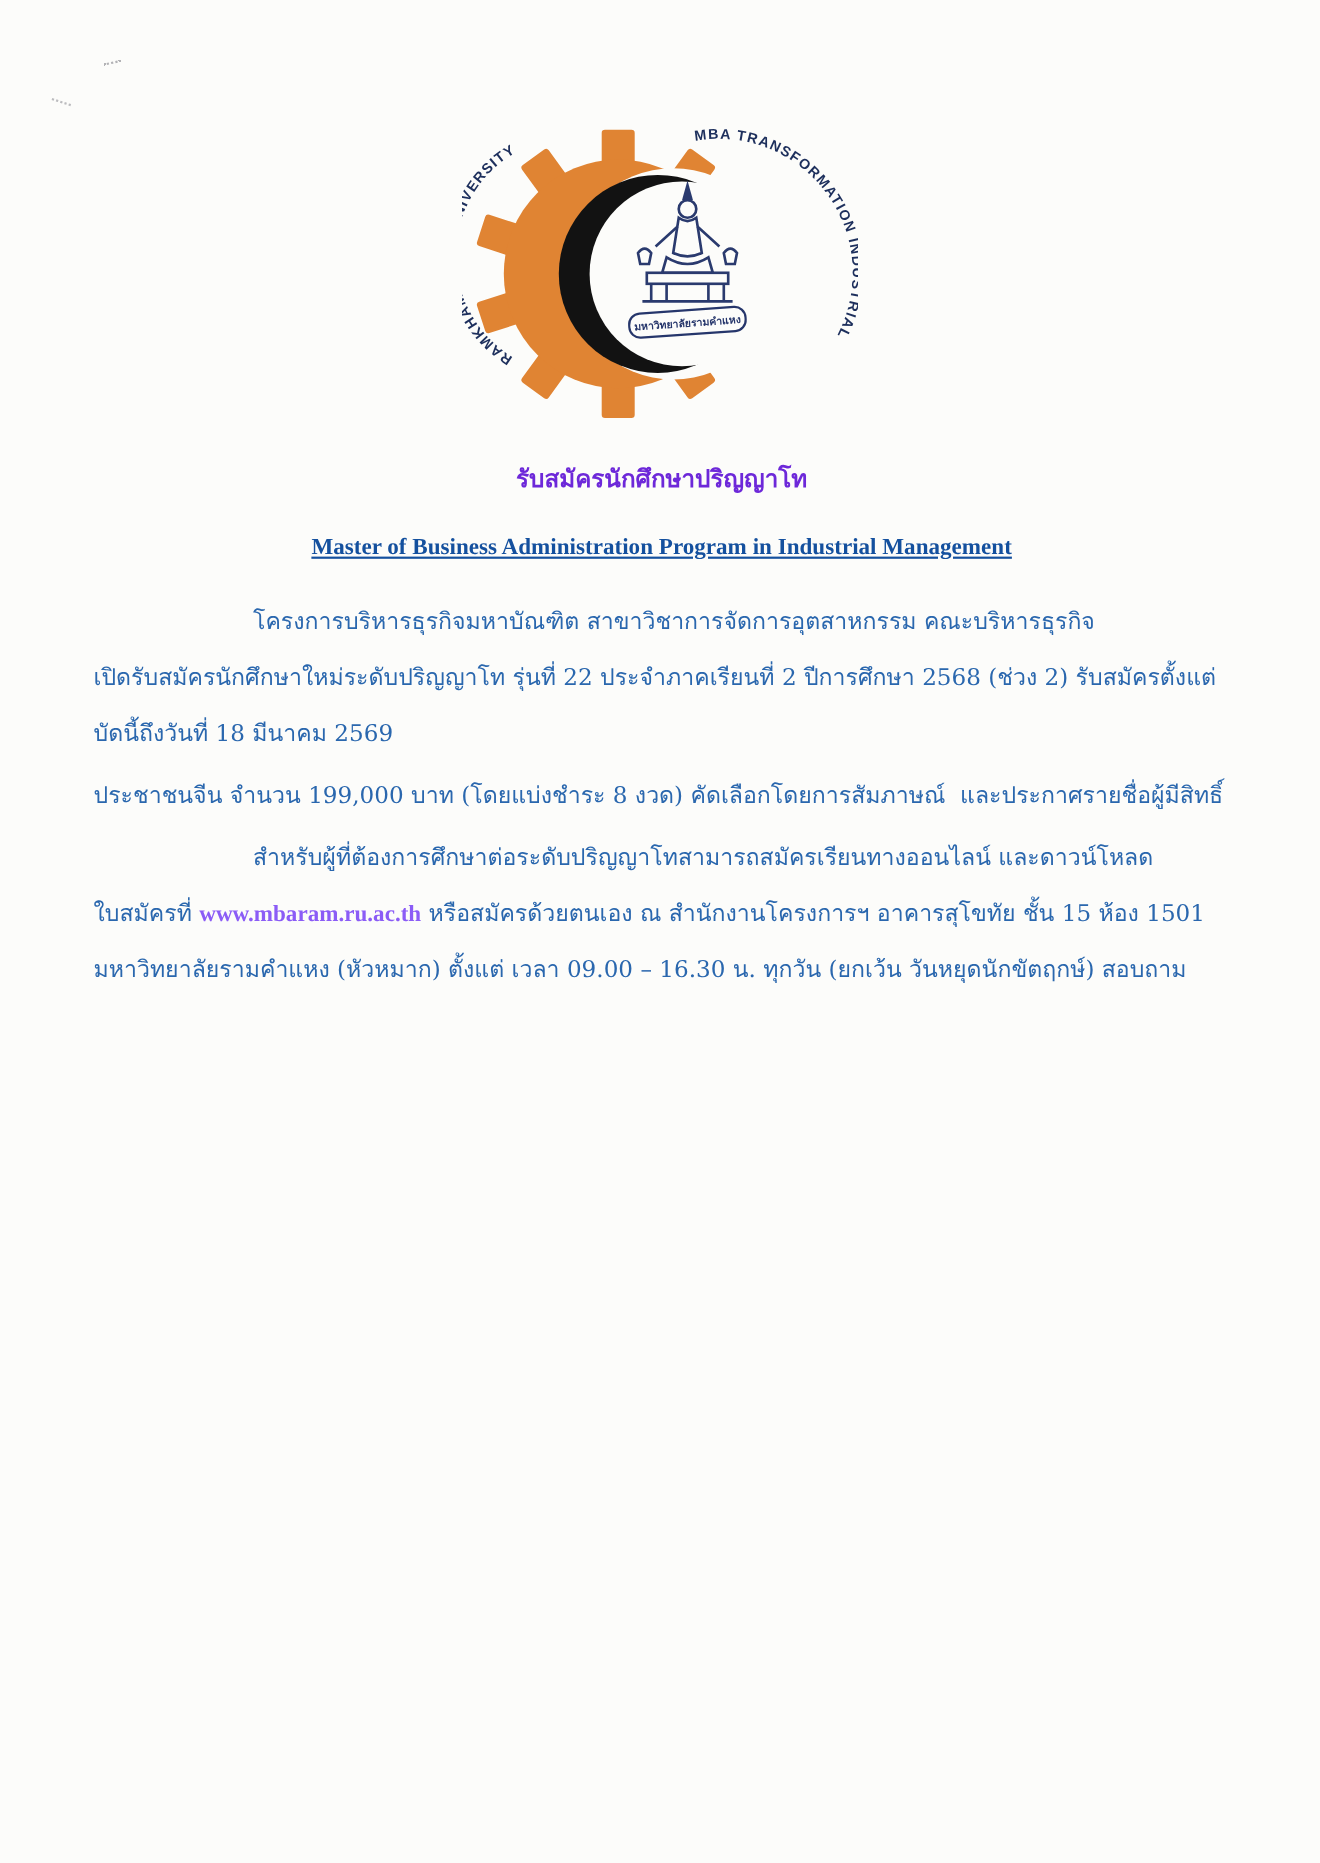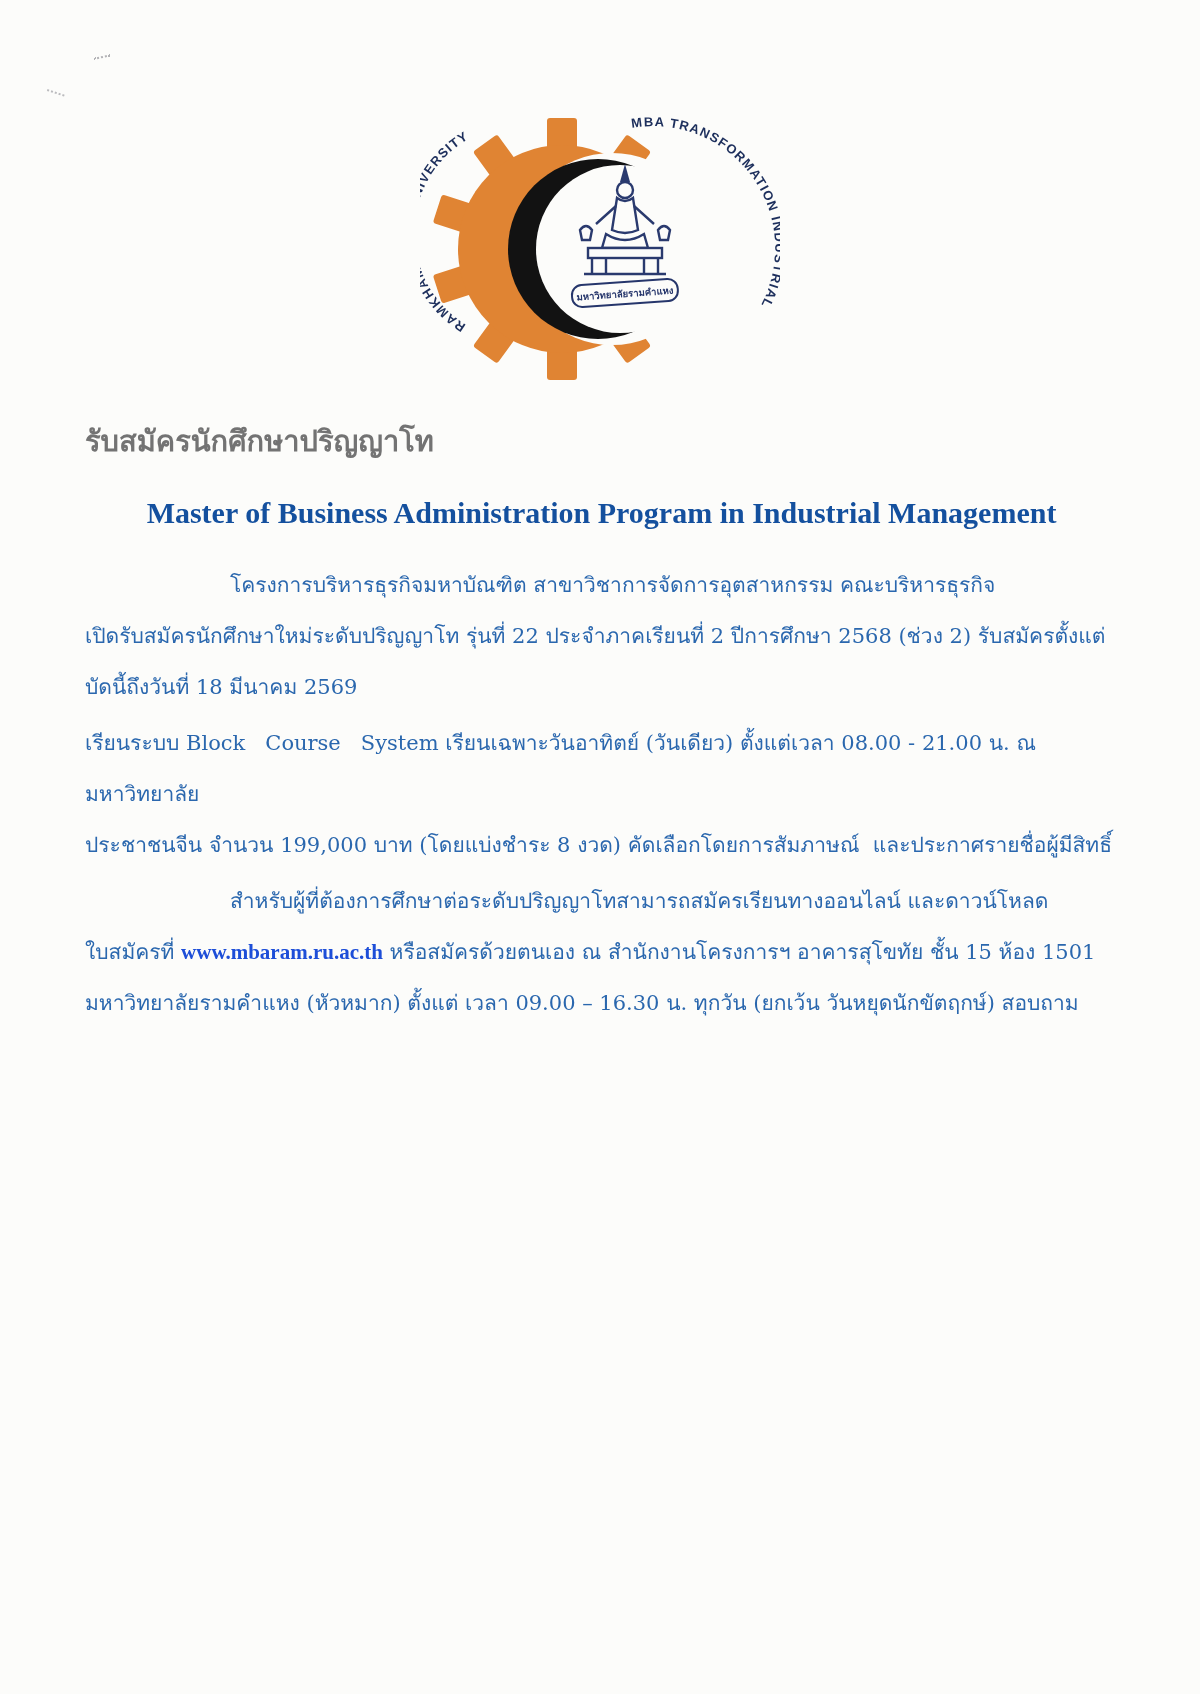--- a/index.html
+++ b/index.html
@@ -24,46 +24,47 @@
     transform:rotate(18deg);
   }
   .logo-wrap {
     position:absolute; top:106px; left:0; right:0;
     display:flex; justify-content:center;
   }
   .content {
     position:absolute; top:418px; left:85px; right:82px;
   }
   .title-th {
-    text-align:left;
-    font-size:29px; font-weight:bold;
-    color:#737373;
+    text-align:center;
+    font-size:22px; font-weight:bold;
+    color:#6d28d9;
     margin:0 0 0 0;
   }
   .title-th.second { margin-top:36px; }
   .title-en {
     text-align:center;
-    font-size:30px; font-weight:bold;
+    font-size:21px; font-weight:bold;
     color:#14509e;
     margin-top:32px;
     font-family:"Liberation Serif","DejaVu Serif",serif;
+    text-decoration:underline;
   }
   .body-text { margin-top:30px; }
   .para { margin-top:5px; }
   .bline {
     font-size:21px;
     color:#2a67ae;
     line-height:51px;
     white-space:pre-wrap;
     text-align:left;
   }
   .bline.indent { padding-left:145px; }
   .url {
     font-weight:bold;
-    color:#1d4ed8;
+    color:#8b5cf6;
     font-family:"Liberation Serif","DejaVu Serif",serif;
   }
   svg text.arc-label {
     font-family:"Liberation Sans","DejaVu Sans",sans-serif;
     font-size:13px; font-weight:bold;
     fill:#1d2f5c;
     letter-spacing:1.2px;
   }
   svg text.banner-label {
     font-family:"DejaVu Serif",serif;
@@ -156,21 +157,20 @@
     <div class="title-th">รับสมัครนักศึกษาปริญญาโท</div>
     <div class="title-en">Master of Business Administration Program in Industrial  Management</div>
 
     <div class="body-text">
       <div class="para">
         <div class="bline indent">โครงการบริหารธุรกิจมหาบัณฑิต สาขาวิชาการจัดการอุตสาหกรรม คณะบริหารธุรกิจ</div>
         <div class="bline">เปิดรับสมัครนักศึกษาใหม่ระดับปริญญาโท รุ่นที่ 22 ประจำภาคเรียนที่ 2 ปีการศึกษา 2568 (ช่วง 2) รับสมัครตั้งแต่</div>
         <div class="bline">บัดนี้ถึงวันที่ 18 มีนาคม 2569</div>
       </div>
       <div class="para">
-        <div class="bline">เรียนระบบ Block   Course   System เรียนเฉพาะวันอาทิตย์ (วันเดียว) ตั้งแต่เวลา 08.00 - 21.00 น. ณ มหาวิทยาลัย</div>
         <div class="bline">ประชาชนจีน จำนวน 199,000 บาท (โดยแบ่งชำระ 8 งวด) คัดเลือกโดยการสัมภาษณ์  และประกาศรายชื่อผู้มีสิทธิ์</div>
       </div>
       <div class="para">
         <div class="bline indent">สำหรับผู้ที่ต้องการศึกษาต่อระดับปริญญาโทสามารถสมัครเรียนทางออนไลน์ และดาวน์โหลด</div>
         <div class="bline"><span>ใบสมัครที่ </span><span class="url">www.mbaram.ru.ac.th</span><span> หรือสมัครด้วยตนเอง ณ สำนักงานโครงการฯ อาคารสุโขทัย ชั้น 15 ห้อง 1501</span></div>
         <div class="bline">มหาวิทยาลัยรามคำแหง (หัวหมาก) ตั้งแต่ เวลา 09.00 – 16.30 น. ทุกวัน (ยกเว้น วันหยุดนักขัตฤกษ์) สอบถาม</div>
 
       </div>
     </div>
 

